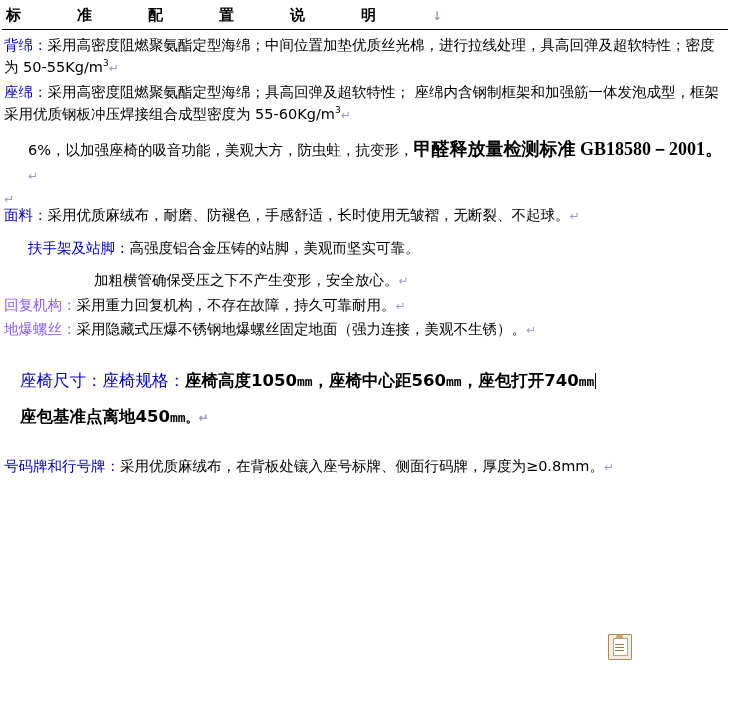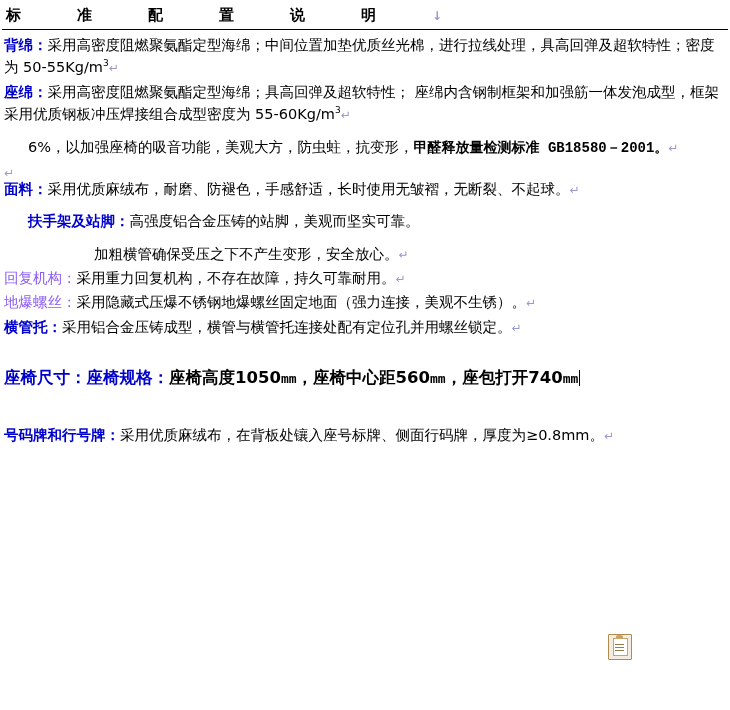--- a/index.html
+++ b/index.html
@@ -43,21 +43,21 @@
   }
   .para {
     font-size: 14.5px;
     line-height: 1.55;
     margin: 0 0 2px 0;
     padding: 0 6px 0 4px;
     text-align: left;
   }
   .lbl-blue {
     color: #0000cc;
-    font-weight: bold;
+    font-weight: normal;
   }
   .lbl-blue-plain {
     color: #8b5cf6;
   }
   .txt {
     color: #000000;
   }
   .bold {
     font-weight: bold;
   }
@@ -75,28 +75,29 @@
     height: 16px;
   }
   .blank-sm {
     height: 8px;
   }
   .sizes-row {
     font-size: 16.5px;
     font-weight: bold;
     padding: 0 6px 0 4px;
     line-height: 1.7;
+    margin-left: 16px;
   }
   .sizes-row .unit {
     font-family: "DejaVu Sans Mono", "Liberation Mono", monospace;
     font-size: 13px;
   }
   .mono-small {
-    font-family: Liberation Mono, monospace;
-    font-size: 14px;
+    font-family: Liberation Serif, serif;
+    font-size: 18px;
   }
   .cursor-mark {
     display: inline-block;
     width: 1px;
     height: 16px;
     background: #000;
     vertical-align: -3px;
     margin-left: 1px;
   }
   .clip-icon {
@@ -184,33 +185,33 @@
 
 
   <p class="para">
     <span class="lbl-blue-plain">回复机构：</span><span class="txt">采用重力回复机构，不存在故障，持久可靠耐用。</span><span class="pilcrow">↵</span>
   </p>
 
   <p class="para">
     <span class="lbl-blue-plain">地爆螺丝：</span><span class="txt">采用隐藏式压爆不锈钢地爆螺丝固定地面（强力连接，美观不生锈）。</span><span class="pilcrow">↵</span>
   </p>
 
-  <p class="para">
-    <span class="lbl-blue">横管托：</span><span class="txt">采用铝合金压铸成型，横管与横管托连接处配有定位孔并用螺丝锁定。</span><span class="pilcrow">↵</span>
-  </p>
 
   <div class="blank"></div>
   <div class="blank-sm"></div>
 
   <div class="sizes-row">
     <span class="lbl-blue">座椅尺寸：</span><span class="lbl-blue">座椅规格：</span><span class="txt">座椅高度</span><span class="txt">1050</span><span class="unit">mm</span><span class="txt">，</span><span class="txt">座椅中心距</span><span class="txt">560</span><span class="unit">mm</span><span class="txt">，</span><span class="txt">座包打开</span><span class="txt">740</span><span class="unit">mm</span><span class="cursor-mark"></span>
   </div>
 
   <div class="blank-sm"></div>
 
+  <div class="sizes-row indent1">
+    <span class="txt">座包基准点离地</span><span class="txt">450</span><span class="unit">mm。</span><span class="pilcrow">↵</span>
+  </div>
 
   <div class="blank"></div>
   <div class="blank-sm"></div>
 
   <p class="para">
     <span class="lbl-blue">号码牌和行号牌：</span><span class="txt">采用优质麻绒布，在背板处镶入座号标牌、侧面行码牌，厚度为≥0.8mm。</span><span class="pilcrow">↵</span>
   </p>
 
   <div class="clip-icon">
     <div class="clip"></div>

